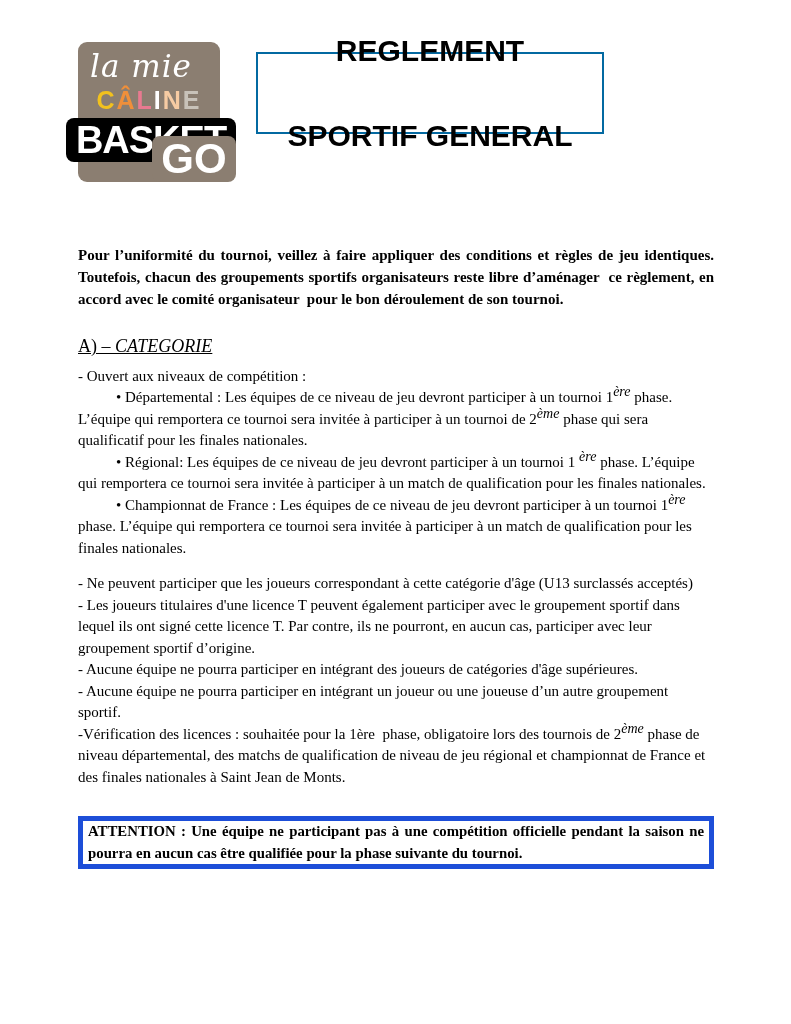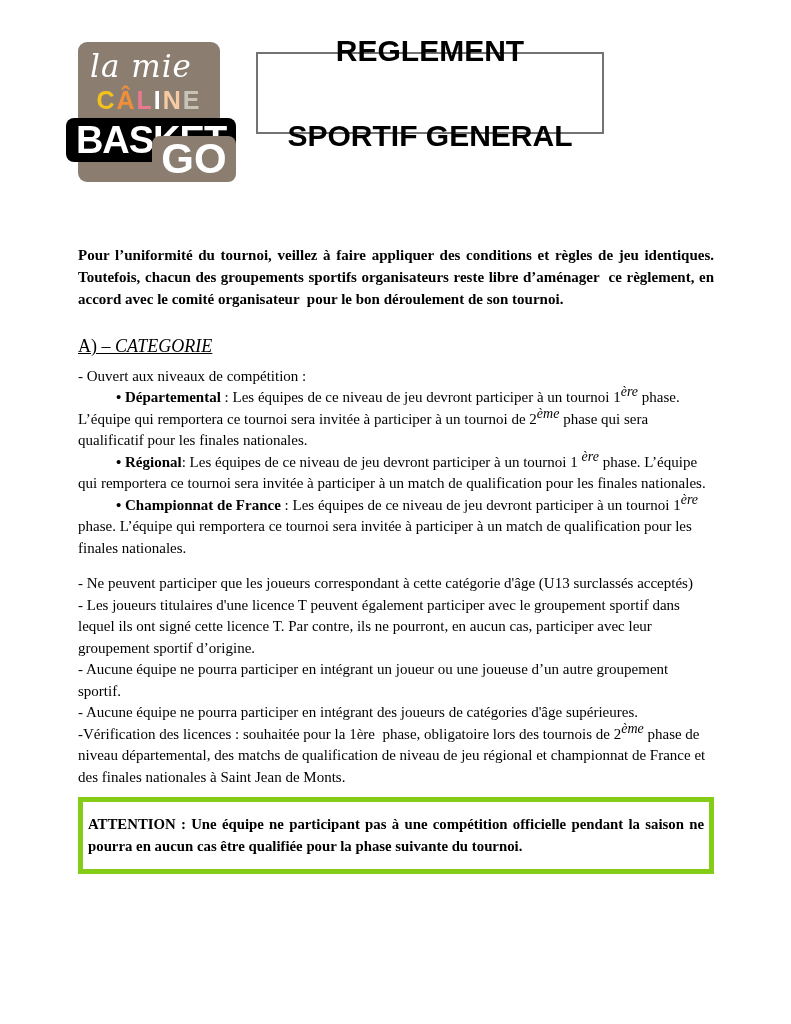--- a/index.html
+++ b/index.html
@@ -16,43 +16,43 @@
                font-family:"Liberation Sans","DejaVu Sans",sans-serif;font-weight:800;
                font-size:25px;line-height:28px;letter-spacing:2px;}
   .logo-basket{position:absolute;left:0;top:78px;width:170px;text-align:center;border-radius:8px;
                font-family:"Liberation Sans","DejaVu Sans",sans-serif;font-weight:900;
                font-size:38px;line-height:44px;letter-spacing:-1px;}
   .logo-go{position:absolute;left:86px;top:96px;width:84px;text-align:center;border-radius:8px;
            font-family:"Liberation Sans","DejaVu Sans",sans-serif;font-weight:900;
            font-size:42px;line-height:46px;}
 
   
-  .title-box{position:absolute;left:256px;top:52px;width:344px;height:78px;border:2px solid #737373;
+  .title-box{position:absolute;left:256px;top:52px;width:344px;height:78px;border:2px solid #0369a1;
              display:flex;flex-direction:column;justify-content:center;align-items:center;
              font-family:"Liberation Sans","DejaVu Sans",sans-serif;font-weight:700;
              font-size:30px;line-height:37px;letter-spacing:0px;gap:48px;}
 
   
   .ffbb{position:absolute;left:634px;top:46px;width:90px;text-align:center;}
   .ffbb-text{font-family:"Liberation Sans","DejaVu Sans",sans-serif;font-weight:900;
              font-size:25px;line-height:24px;letter-spacing:1px;transform:scaleY(1.08);}
 
   
   .content{position:absolute;left:78px;top:244px;width:636px;font-size:15px;line-height:21.5px;}
   .content p{margin:0;}
   .t{white-space:pre-wrap;}
-  .b{font-weight:bold;}
+  .b{font-weight:normal;}
   .i{font-style:italic;}
   .sup{vertical-align:super;font-size:14px;line-height:0;font-style:italic;}
   .just{text-align:justify;}
   .intro{font-weight:bold;line-height:22px;}
   .heading{margin:26px 0 8px 0;font-size:18px;font-weight:normal;text-decoration:underline;}
   .bullet{text-indent:38px;}
   .gap1{height:14px;}
-  .attention{margin-top:9px;border:5px solid #84cc16;padding:12px 5px;font-weight:bold;
+  .attention{margin-top:28px;border:5px solid #1d4ed8;padding:0 5px;font-weight:bold;
              font-size:14.8px;line-height:21.5px;text-align:justify;}
 </style>
 </head>
 <body>
 
 <div class="page">
 
   <div class="logo">
     <div class="logo-square" style="background-color: rgb(139, 126, 113);"></div>
     <div class="logo-lamie" style="color: rgb(255, 255, 255);">la mie</div>
@@ -78,20 +78,20 @@
     <p class="t bullet"><span class="b">• Départemental</span><span> : Les équipes de ce niveau de jeu devront participer à un tournoi 1</span><span class="sup">ère</span><span> phase. L’équipe qui remportera ce tournoi sera invitée à participer à un tournoi de 2</span><span class="sup">ème</span><span> phase qui sera qualificatif pour les finales nationales.</span></p>
 
     <p class="t bullet"><span class="b">• Régional</span><span>: Les équipes de ce niveau de jeu devront participer à un tournoi 1 </span><span class="sup">ère</span><span> phase. L’équipe qui remportera ce tournoi sera invitée à participer à un match de qualification pour les finales nationales.</span></p>
 
     <p class="t bullet"><span class="b">• Championnat de France</span><span> : Les équipes de ce niveau de jeu devront participer à un tournoi 1</span><span class="sup">ère</span><span>  phase. L’équipe qui remportera ce tournoi sera invitée à participer à un match de qualification pour les finales nationales.</span></p>
 
     <div class="gap1"></div>
 
     <p class="t">- Ne peuvent participer que les joueurs correspondant à cette catégorie d'âge (U13 surclassés acceptés)</p>
     <p class="t">- Les joueurs titulaires d'une licence T peuvent également participer avec le groupement sportif dans lequel ils ont signé cette licence T. Par contre, ils ne pourront, en aucun cas, participer avec leur groupement sportif d’origine.</p>
+    <p class="t">- Aucune équipe ne pourra participer en intégrant des joueurs de catégories d'âge supérieures.</p>
     <p class="t">- Aucune équipe ne pourra participer en intégrant un joueur ou une joueuse d’un autre groupement sportif.</p>
-    <p class="t">- Aucune équipe ne pourra participer en intégrant des joueurs de catégories d'âge supérieures.</p>
     <p class="t"><span>-Vérification des licences : souhaitée pour la 1ère  phase, obligatoire lors des tournois de 2</span><span class="sup">ème</span><span> phase de niveau départemental, des matchs de qualification de niveau de jeu régional et championnat de France et des finales nationales à Saint Jean de Monts.</span></p>
 
     <div class="attention t">ATTENTION : Une équipe ne participant pas à une compétition officielle pendant la saison ne pourra en aucun cas être qualifiée pour la phase suivante du tournoi.</div>
 
   </div>
 </div>
 
 </body></html>

